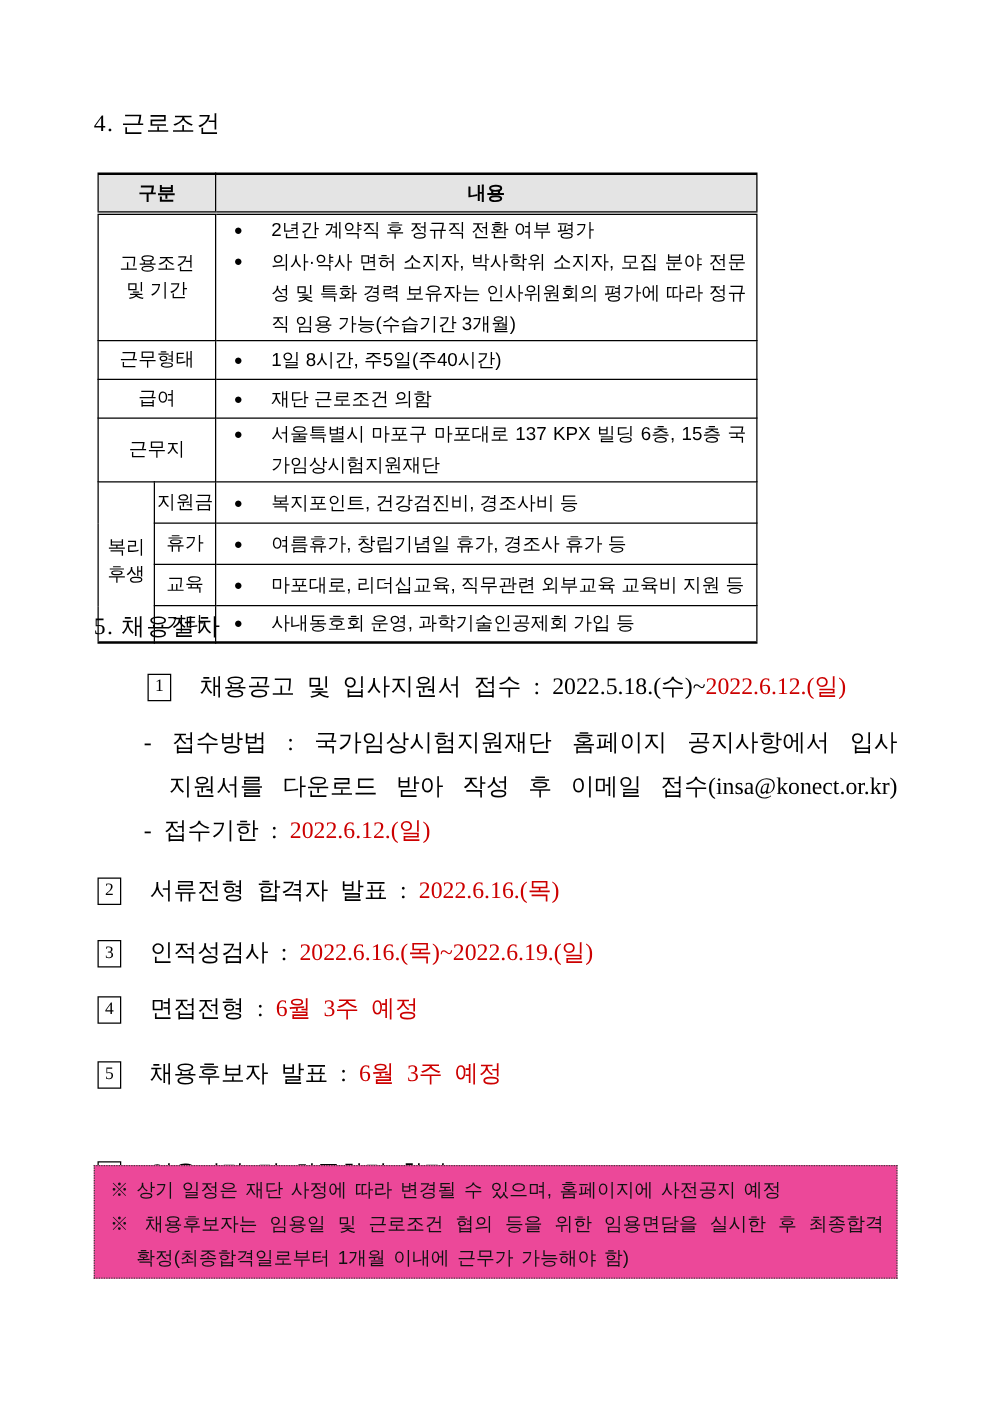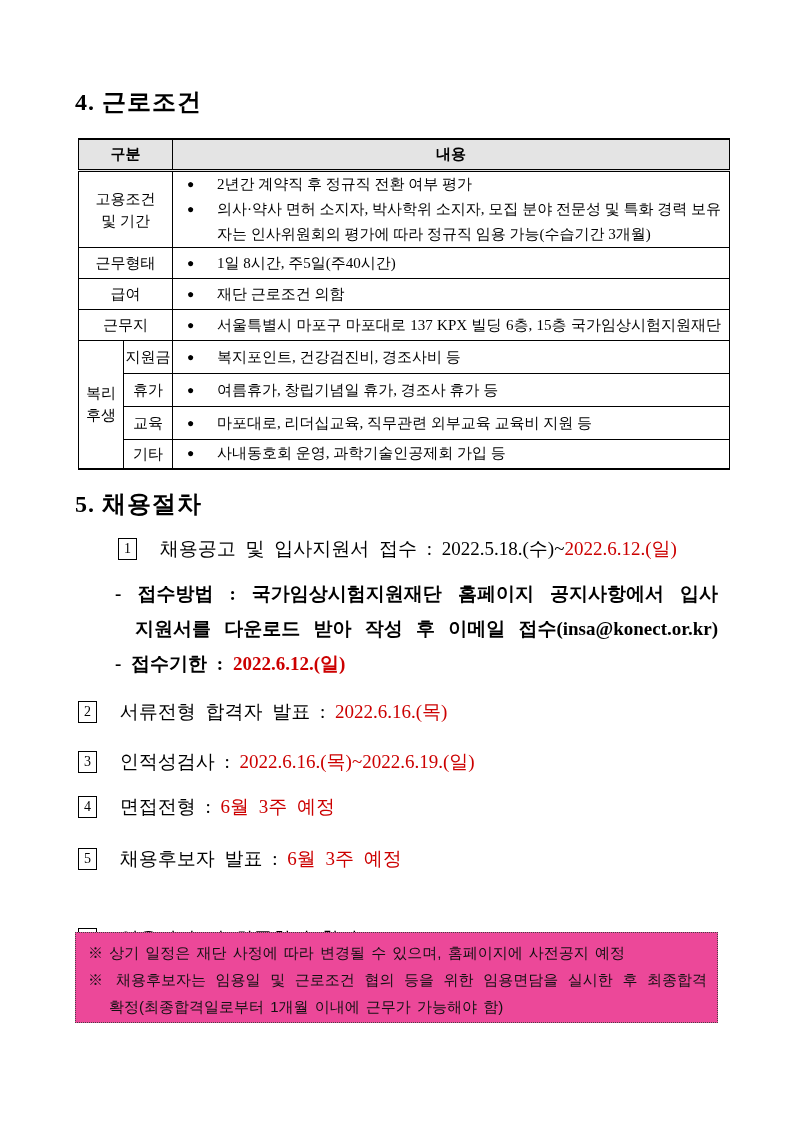--- a/index.html
+++ b/index.html
@@ -1,41 +1,41 @@
 <!DOCTYPE html>
 <html><head>
 <meta charset="utf-8">
 <style>
   html,body{margin:0;padding:0;background:#fff;}
   .page{position:relative;width:794px;height:1122px;background:#ffffff;overflow:hidden;
         font-family:"Liberation Serif", serif;color:#000;}
-  .sec-title{position:absolute;left:75px;font-size:24px;font-weight:bold;
+  .sec-title{position:absolute;left:75px;font-size:19px;font-weight:normal;
              letter-spacing:1px;font-family:"Liberation Serif", serif;}
   
-  .ct{position:absolute;left:78px;top:138px;width:652px;border-collapse:collapse;
-      table-layout:fixed;font-family:Liberation Serif, serif;font-size:15px;}
+  .ct{position:absolute;left:78px;top:138px;width:528px;border-collapse:collapse;
+      table-layout:fixed;font-family:Liberation Sans, sans-serif;font-size:15px;}
   .ct td{border:1px solid #000;padding:0;vertical-align:middle;}
   .ct{border-top:2px solid #000;border-bottom:2px solid #000;}
   .ct tr.hdr td{background:#e4e4e4;border-bottom:3px double #000;height:29px;
                 text-align:center;font-weight:bold;}
   .lbl{text-align:center;white-space:pre-line;line-height:22px;}
   .content-cell{vertical-align:middle;}
   .bi{display:flex;align-items:flex-start;line-height:25px;}
   .bm{flex:none;width:30px;padding-left:14px;font-size:12px;line-height:25px;}
   .bt{flex:1;padding-right:8px;line-height:25px;}
   .just{text-align:justify;}
   .just-last{text-align:justify;text-align-last:justify;}
   
   .item{position:absolute;left:78px;width:640px;font-size:19px;word-spacing:5px;
         white-space:nowrap;font-family:"Liberation Serif", serif;}
   .numbox{display:inline-block;width:17px;height:20px;line-height:20px;border:1px solid #000;
           text-align:center;font-size:14px;margin-right:13px;vertical-align:2px;}
   .red{color:#cc0000;}
   .subline{position:absolute;font-size:19px;word-spacing:5px;
-           font-family:"Liberation Serif", serif;white-space:nowrap;font-weight:bold;}
+           font-family:"Liberation Serif", serif;white-space:nowrap;}
   .subline.fit{white-space:normal;}
   
   .notebox{position:absolute;left:75px;top:932px;width:643px;height:91px;
            background:#ec4899;border:1px dotted #444;box-sizing:border-box;
            padding:6px 10px 0 12px;font-family:"Liberation Sans", sans-serif;
            font-size:15px;line-height:27px;color:#111;word-spacing:2px;}
   .note-indent{padding-left:21px;}
 </style>
 </head>
 <body>

